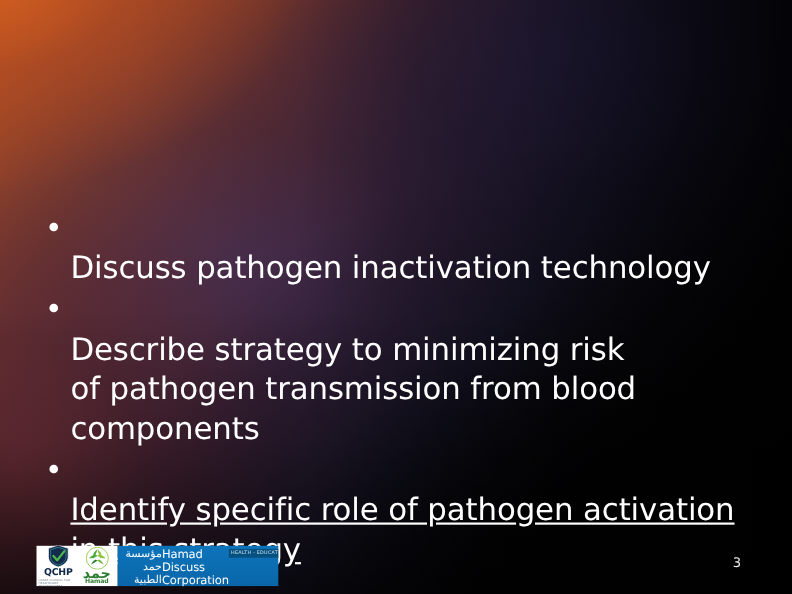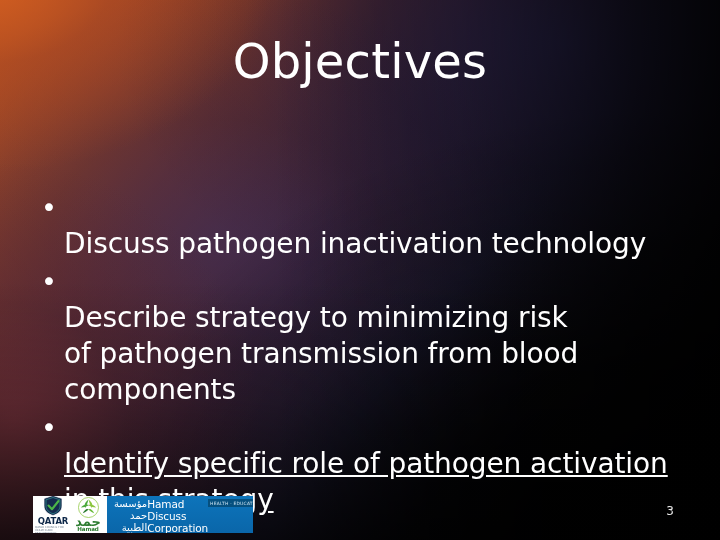--- a/index.html
+++ b/index.html
@@ -266,21 +266,20 @@
 
   <div class="bg-layer bg-base"></div>
   <div class="bg-layer bg-navy"></div>
   <div class="bg-layer bg-indigo-mid"></div>
   <div class="bg-layer bg-plum"></div>
   <div class="bg-layer bg-warm-tl"></div>
   <div class="bg-layer bg-dark-br"></div>
   <div class="bg-layer bg-dark-r"></div>
   <div class="bg-layer bg-dark-b"></div>
 
-  <div class="slide-title">Objectives</div>
 
   <ul class="body-list">
 
     <li class="bullet-row bullet-b1">
       <span class="bullet-mark">•</span>
       <span class="bullet-text">Discuss pathogen inactivation technology</span>
     </li>
 
     <li class="bullet-row bullet-b2">
       <span class="bullet-mark">•</span>
@@ -297,21 +296,21 @@
   <div class="logo-block">
 
     <div class="logo-white-pane">
 
       <div class="qchp-mark">
         <svg class="qchp-shield" viewBox="0 0 40 42">
           <path d="M20 1 L38 7 V22 C38 32 30 38 20 41 C10 38 2 32 2 22 V7 Z" fill="#152b4e" stroke="#ffffff" stroke-width="1.4"></path>
           <path d="M20 5 L34 9.6 V22 C34 30 27.5 35 20 37.5 C12.5 35 6 30 6 22 V9.6 Z" fill="none" stroke="#3aa7a0" stroke-width="1.2"></path>
           <path d="M11 21 L18 28.5 L31 12" fill="none" stroke="#4cb648" stroke-width="4.2" stroke-linecap="round" stroke-linejoin="round"></path>
         </svg>
-        <div class="qchp-word">QATAR</div>
+        <div class="qchp-word">QCHP</div>
         <div class="qchp-sub">QATAR COUNCIL FOR HEALTHCARE PRACTITIONERS</div>
       </div>
 
       <div class="hamad-mark">
         <svg class="hamad-leaf" viewBox="0 0 44 44">
           <circle cx="22" cy="22" r="21" fill="#ffffff" stroke="#8cc63f" stroke-width="1.6"></circle>
           <path d="M22 5 C15 10 12 17 15 23 C18 18 20 13 22 5 Z" fill="#4aa93c"></path>
           <path d="M22 5 C29 10 32 17 29 23 C26 18 24 13 22 5 Z" fill="#8cc63f"></path>
           <path d="M6 22 C11 16 18 14 23 17 C18 20 13 22 6 22 Z" fill="#4aa93c"></path>
           <path d="M38 22 C33 16 26 14 21 17 C26 20 31 22 38 22 Z" fill="#8cc63f"></path>

